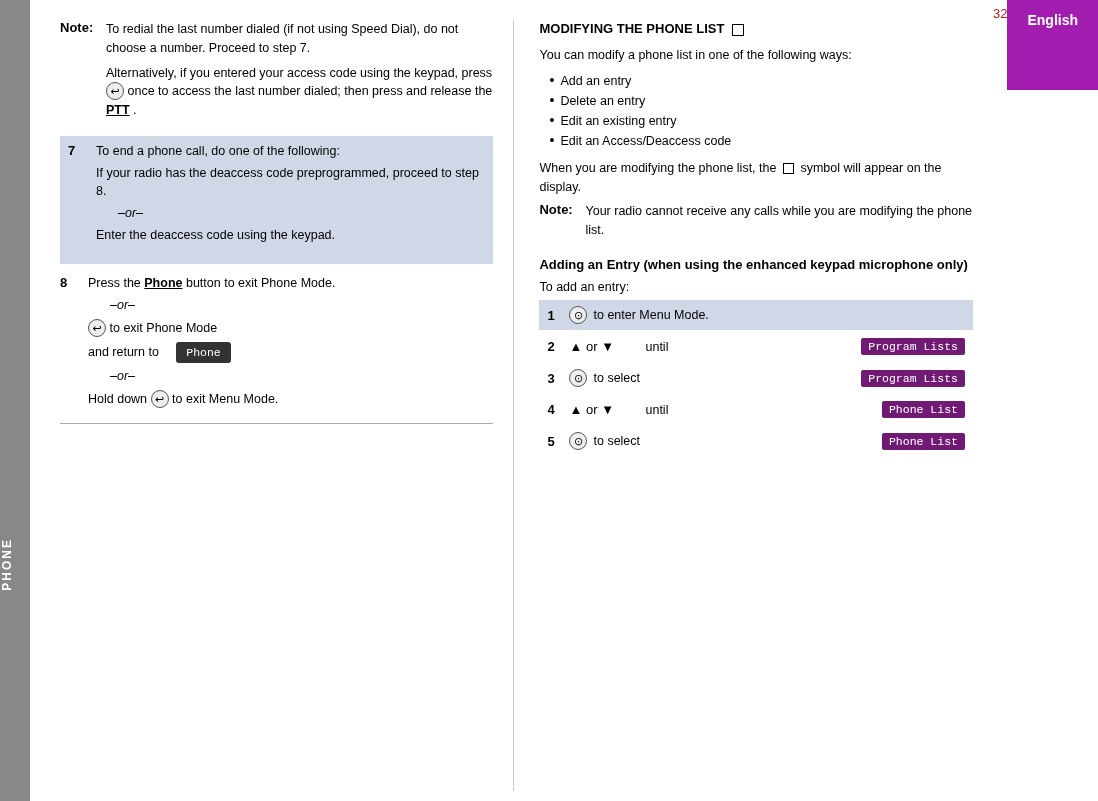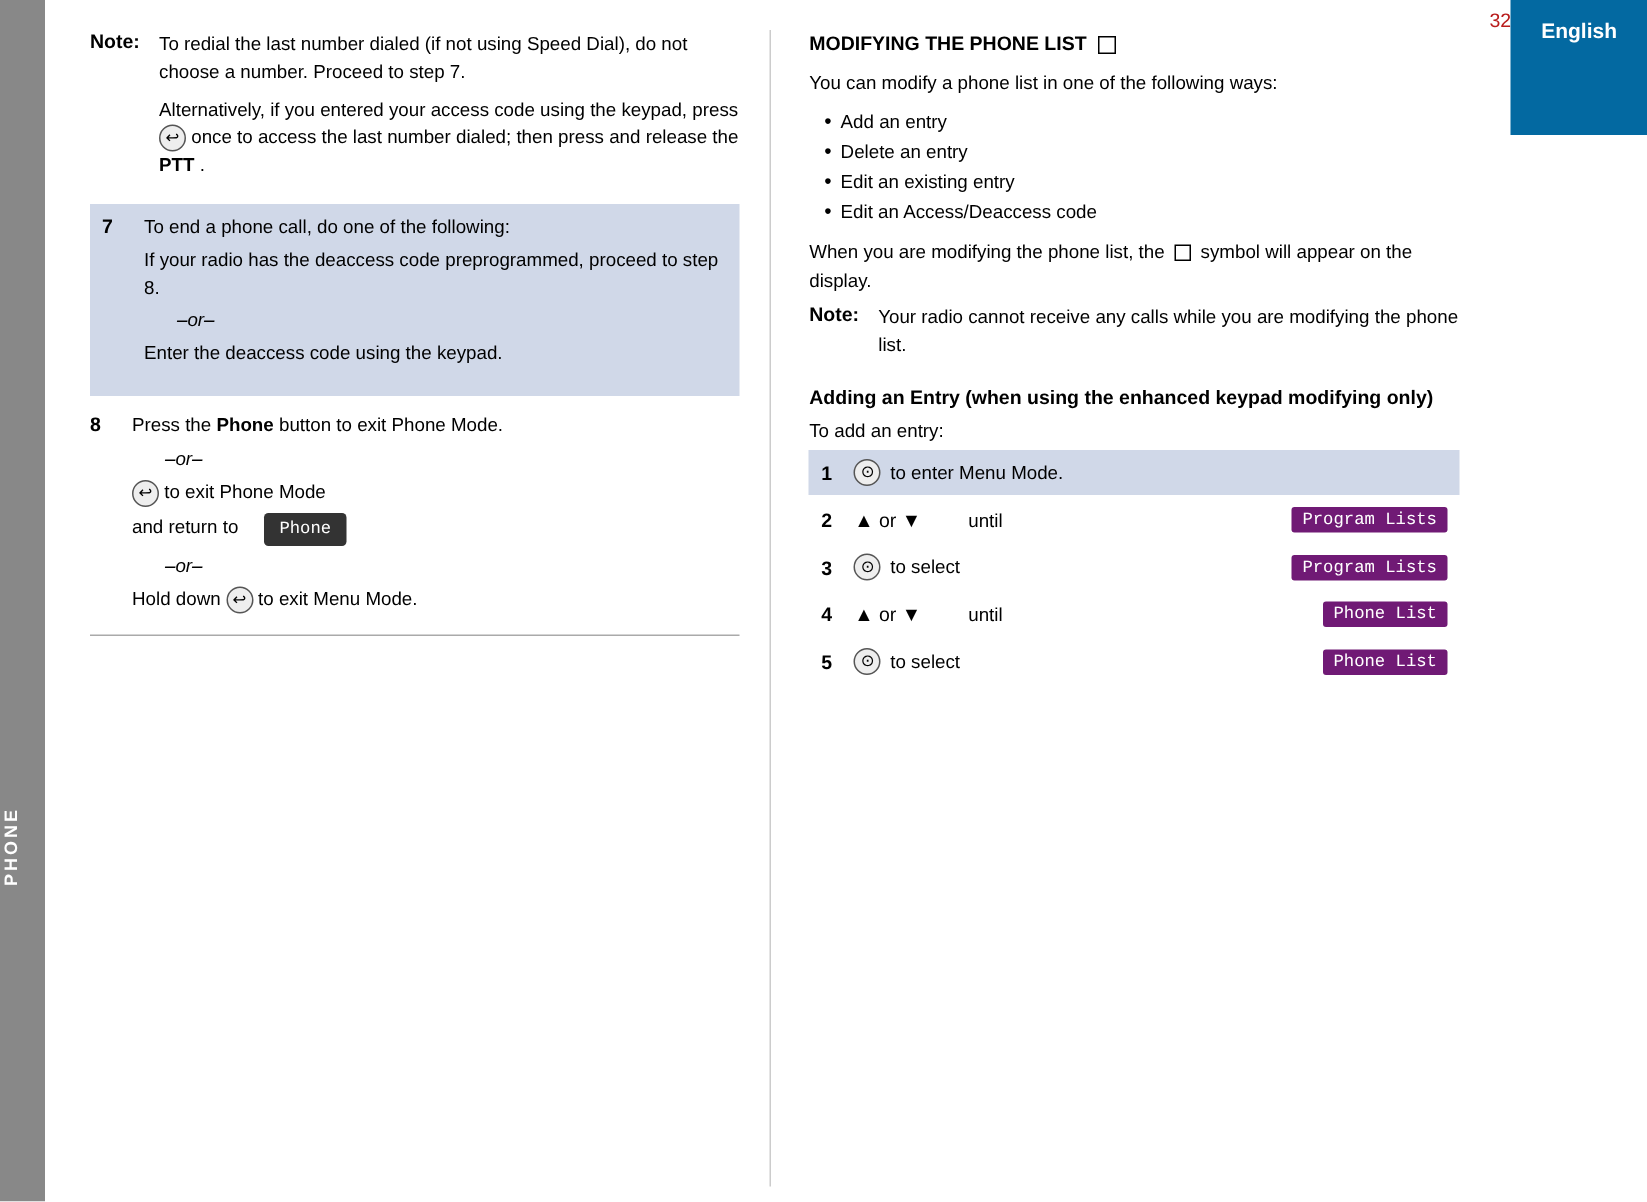--- a/index.html
+++ b/index.html
@@ -57,21 +57,21 @@
     }
 
     .right-col {
       flex: 1;
       padding: 0 20px 0 25px;
     }
 
     
     .bottom-bar {
       height: 90px;
-      background: #0369a1;
+      background: #a21caf;
       display: flex;
       align-items: flex-start;
       padding: 8px 20px;
     }
 
     .bottom-label {
       color: #fff;
       font-weight: bold;
       font-size: 14px;
       margin-top: 4px;
@@ -268,20 +268,21 @@
       display: inline-block;
       width: 11px;
       height: 11px;
       border: 1.5px solid #000;
       vertical-align: middle;
       margin: 0 3px;
     }
 
     .bold {
       font-weight: bold;
+      text-decoration: underline;
     }
 
     .divider-line {
       border: none;
       border-top: 1.5px solid #aaa;
       margin: 8px 0;
     }
 
     
     .step-block-highlight {
@@ -393,21 +394,21 @@
         <span>symbol will appear on the display.</span>
       </p>
 
       <div class="note-block">
         <span class="note-label">Note:</span>
         <div class="note-content">
           <p>Your radio cannot receive any calls while you are modifying the phone list.</p>
         </div>
       </div>
 
-      <p class="sub-section-title">Adding an Entry (when using the enhanced keypad modifying only)</p>
+      <p class="sub-section-title">Adding an Entry (when using the enhanced keypad microphone only)</p>
 
       <p style="font-size:12.5px; margin-bottom:6px;">To add an entry:</p>
 
       <div>
 
         <div class="step-row-highlight">
           <span class="step-row-num">1</span>
           <span class="icon-menu">⊙</span>
           <span class="step-row-text">to enter Menu Mode.</span>
         </div>

